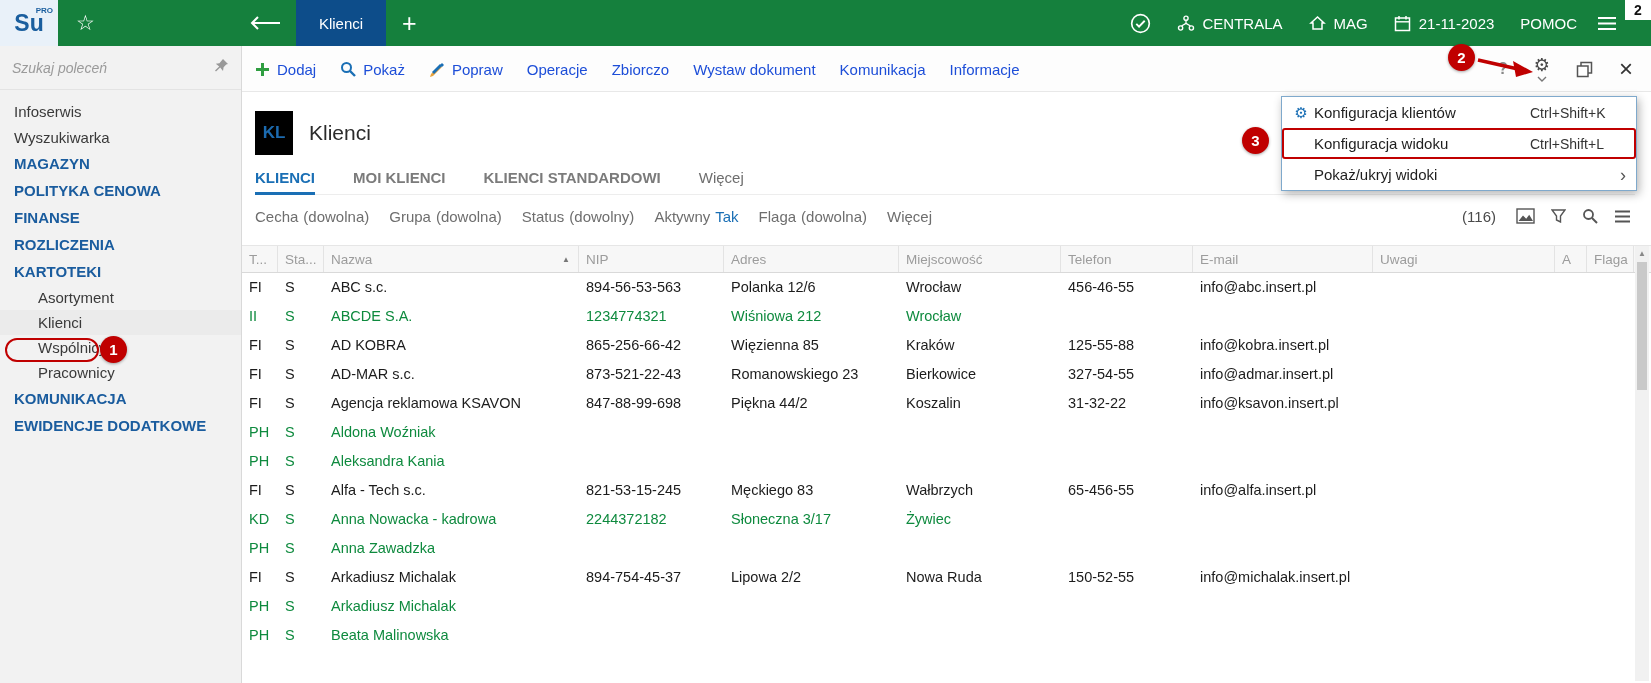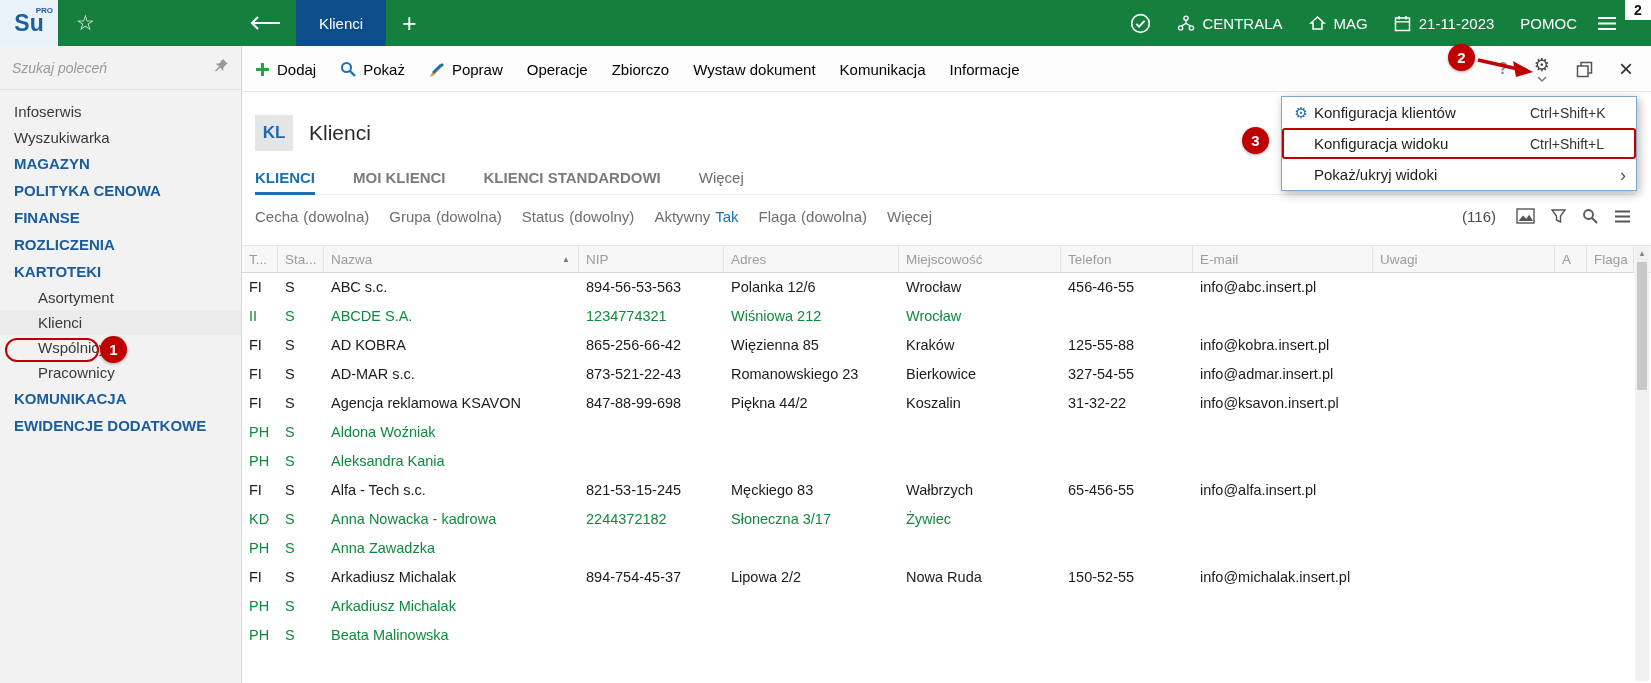--- a/index.html
+++ b/index.html
@@ -28,31 +28,31 @@
   .side-item{display:flex;align-items:center;font-size:15px;color:#3A3A3A;padding-left:14px;cursor:pointer;}
   .side-item.item{height:26px;}
   .side-item.header{height:27px;color:#1A5C9E;font-weight:bold;}
   .side-item.sub{height:25px;padding-left:38px;}
   .side-item.selected{background:#EBEBEB;}
 
   
   .main{position:absolute;left:242px;top:46px;right:0;bottom:0;background:#fff;}
   .toolbar{position:absolute;top:0;left:0;right:0;height:46px;background:#FDFDFD;border-bottom:1px solid #E8E8E8;}
   .tb-left{position:absolute;left:13px;top:0;height:46px;display:flex;align-items:center;gap:24px;}
-  .tb-item{display:flex;align-items:center;gap:7px;font-size:15px;color:#000000;cursor:pointer;white-space:nowrap;}
+  .tb-item{display:flex;align-items:center;gap:7px;font-size:15px;color:#1d4ed8;cursor:pointer;white-space:nowrap;}
   .tb-ic{display:flex;align-items:center;}
   .tb-right{position:absolute;right:18px;top:0;height:46px;display:flex;align-items:center;gap:26px;}
   .help-glyph{font-size:16px;color:#888;font-weight:bold;cursor:pointer;}
   .gear-wrap{display:flex;flex-direction:column;align-items:center;gap:2px;cursor:pointer;}
   .gear-glyph{font-size:18px;color:#4A4A4A;line-height:1;}
   .close-glyph{font-size:24px;color:#333;line-height:1;cursor:pointer;}
 
   .content{position:absolute;top:46px;left:0;right:0;bottom:0;}
   .page-head{display:flex;align-items:center;gap:16px;padding:20px 0 0 13px;height:62px;}
-  .kl-badge{width:38px;height:36px;background:#e5e5e5;color:#1C6BB0;font-weight:bold;font-size:17px;display:flex;align-items:center;justify-content:center;}
+  .kl-badge{width:38px;height:44px;background:#000000;color:#1C6BB0;font-weight:bold;font-size:17px;display:flex;align-items:center;justify-content:center;}
   .page-head h1{font-size:21px;font-weight:normal;color:#2B2B2B;}
 
   .vtabs{display:flex;align-items:flex-end;gap:38px;margin:14px 16px 0 13px;height:27px;border-bottom:1px solid #EDEDED;}
   .vtab{position:relative;font-size:15px;font-weight:bold;color:#7B7B7B;padding-bottom:8px;cursor:pointer;white-space:nowrap;}
   .vtab.active{color:#1A6FB5;}
   .vtab.active::after{content:'';position:absolute;left:0;right:0;bottom:-1px;height:3px;background:#1A6FB5;}
   .vtab.more{font-weight:normal;color:#6E6E6E;}
 
   .filters-row{display:flex;align-items:center;margin:0 20px 0 13px;height:42px;}
   .filters{display:flex;gap:20px;flex:1;}

